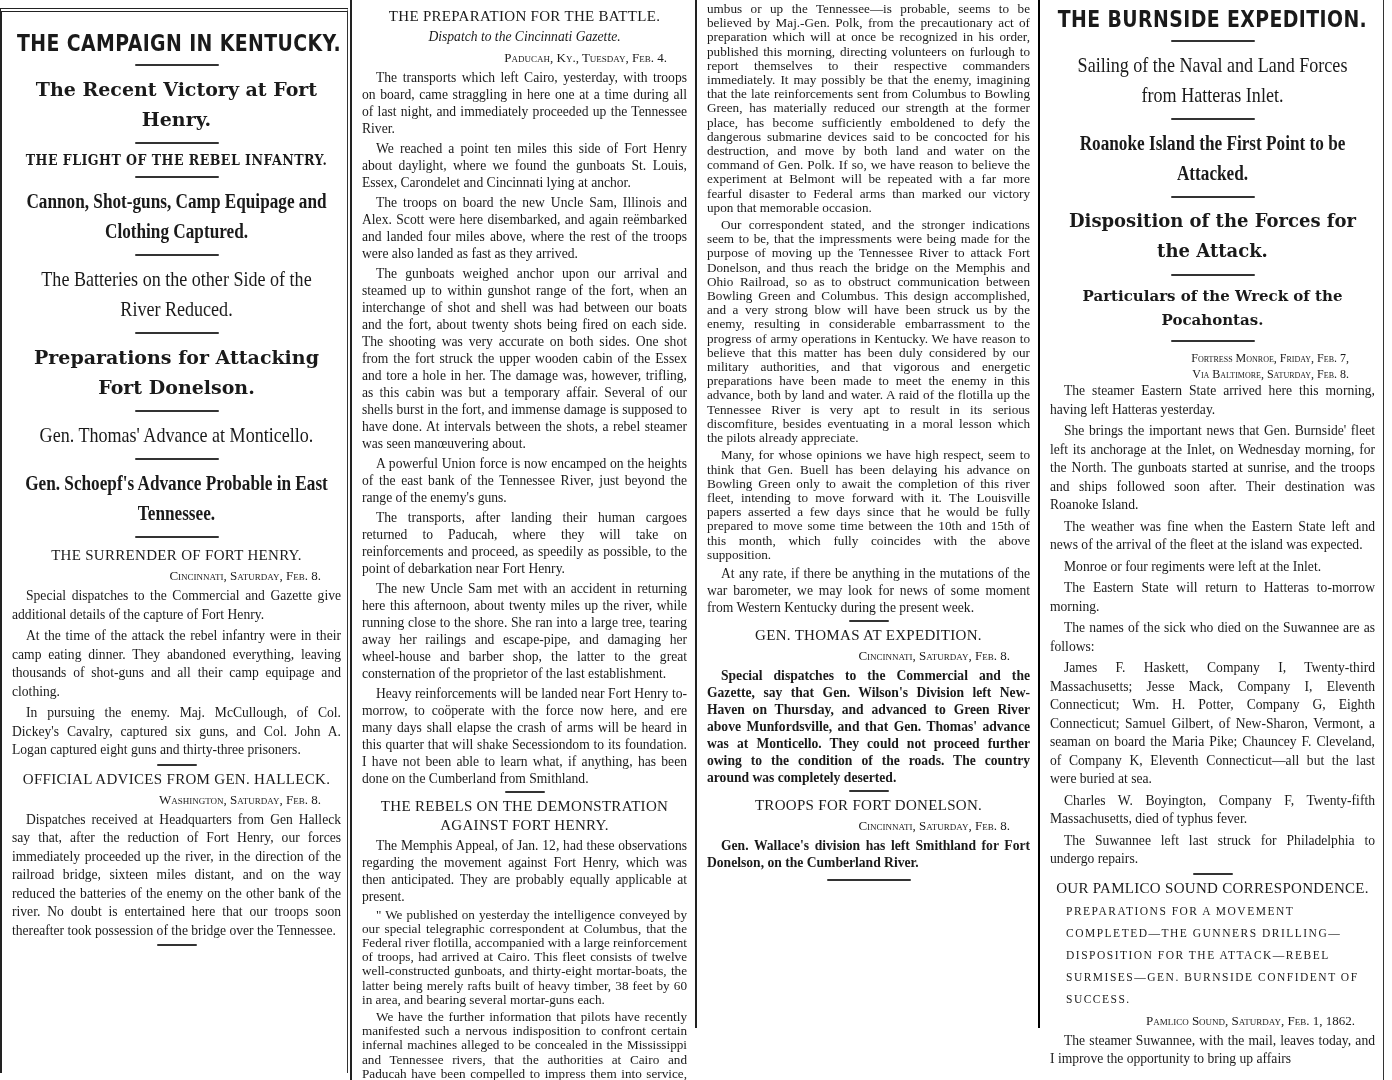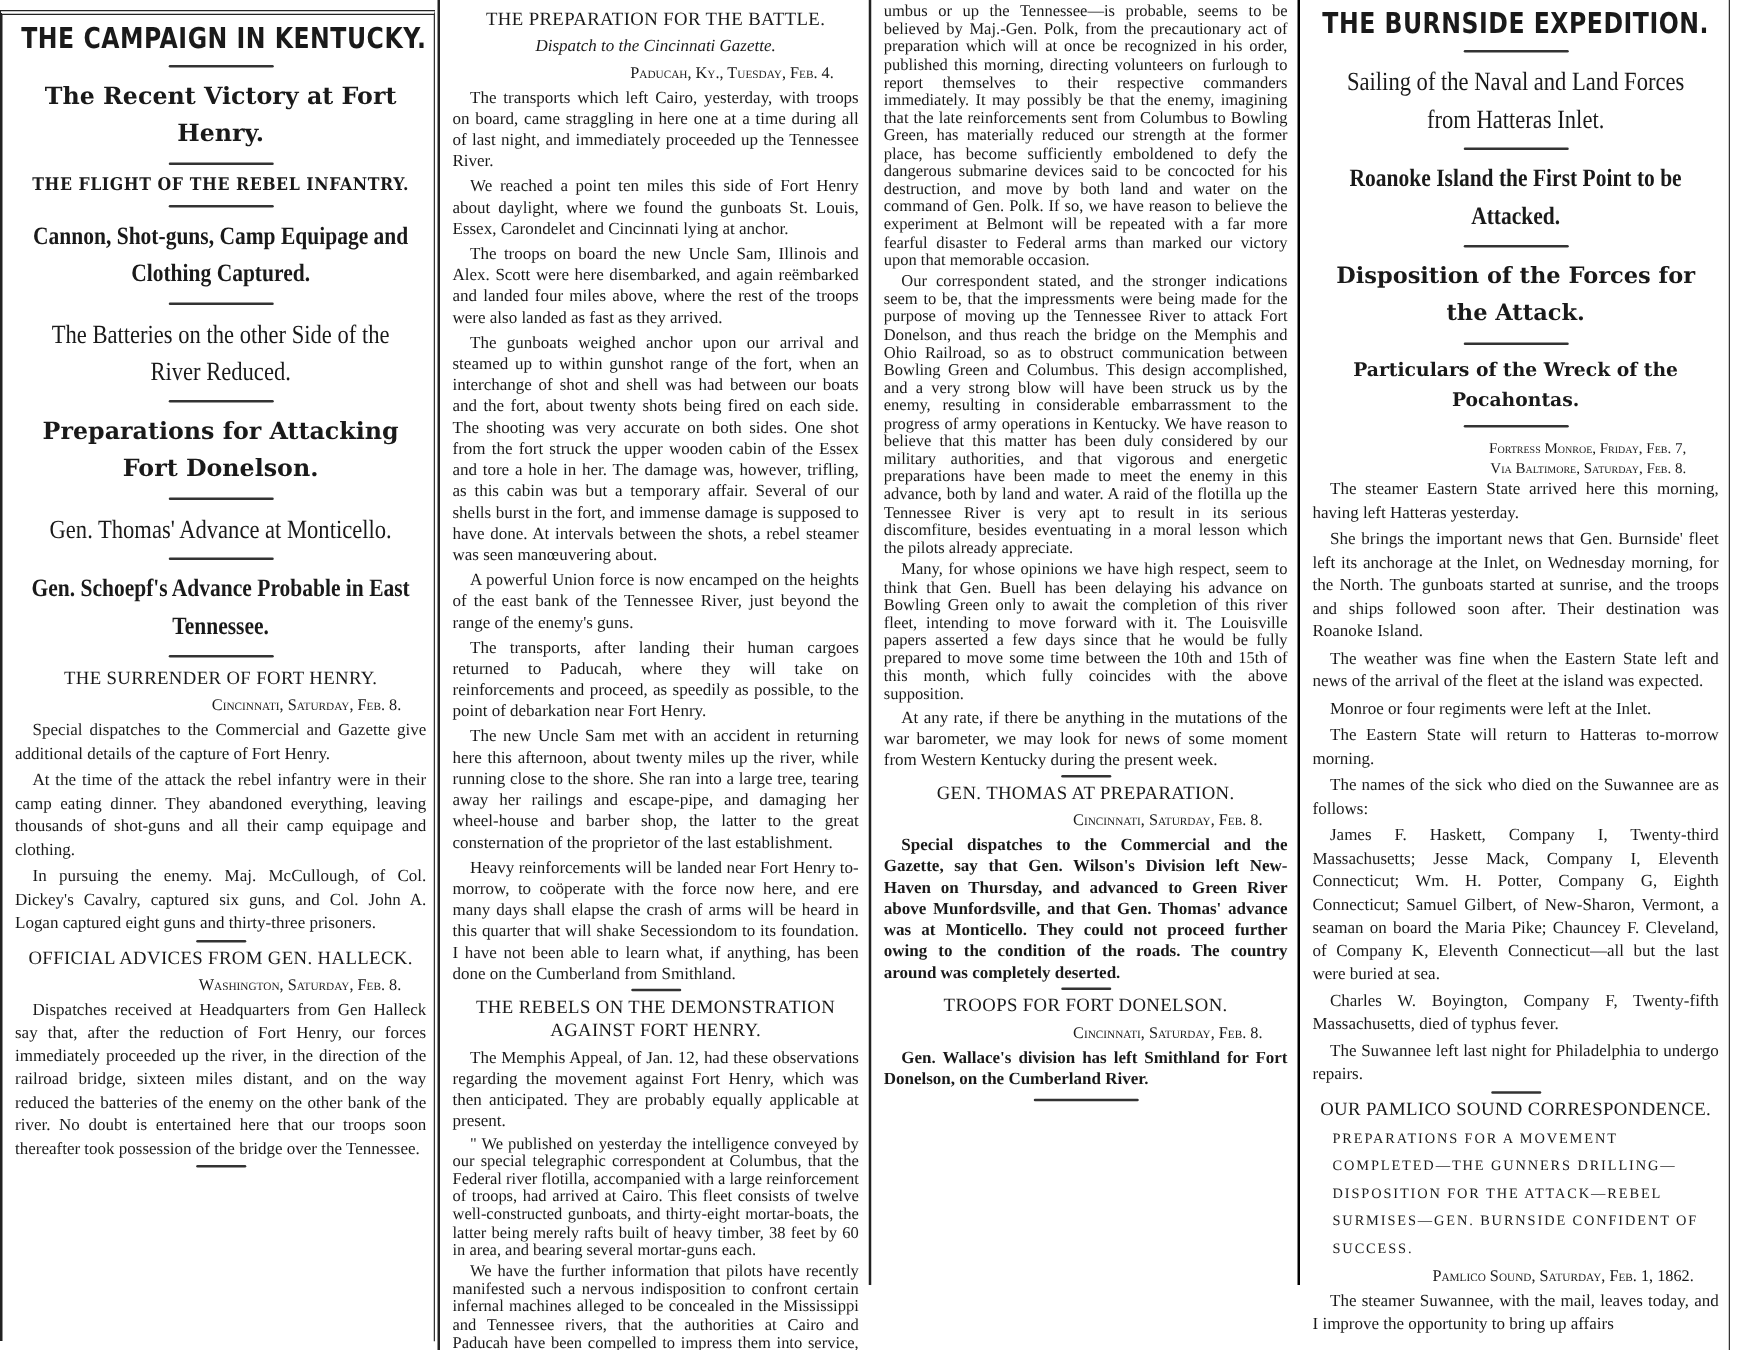--- a/index.html
+++ b/index.html
@@ -1,18 +1,18 @@
 <!DOCTYPE html>
 <html><head>
 <meta charset="utf-8">
 <style>
   html, body { margin: 0; padding: 0; background: #ffffff; }
   body { width: 1392px; height: 1080px; overflow: hidden; position: relative; font-family: "DejaVu Serif", serif; color: #1a1a1a; }
   .col { position: absolute; top: 0; box-sizing: border-box; overflow: hidden; }
-  #c1 { left: 0; width: 348px; top: 8px; height: 1065px; padding: 0 6px 0 10px; border-left: 2px solid #222; border-right: 1px solid #333; border-top: 4px double #222; }
+  #c1 { left: 0; width: 348px; top: 8px; height: 1065px; padding: 12px 6px 0 10px; border-left: 2px solid #222; border-right: 1px solid #333; border-top: 4px double #222; }
   #c2 { left: 350px; width: 345px; height: 1080px; padding: 4px 8px 0 10px; border-left: 2px solid #222; }
   #c3 { left: 695px; width: 345px; height: 1028px; padding: 2px 8px 0 10px; border-left: 2px solid #222; border-right: 2px solid #000000; }
   #c4 { left: 1040px; width: 344px; height: 1080px; padding: 0 8px 0 10px; border-right: 1px solid #333; }
 
   .hd-main { font-family: "DejaVu Sans", sans-serif; font-weight: bold; font-size: 23px; text-align: center; letter-spacing: 0.5px; transform: scaleX(0.82); transform-origin: center; white-space: nowrap; margin: 6px -30px 4px; }
   .hd-black { font-family: "DejaVu Serif", serif; font-weight: bold; font-size: 19px; text-align: center; line-height: 30px; margin: 4px 0; }
   .hd-caps { font-family: "DejaVu Serif", serif; font-weight: bold; font-size: 14px; text-align: center; letter-spacing: 0.5px; transform: scaleX(0.9); white-space: nowrap; margin: 4px -20px; }
   .hd-cond { font-family: "Liberation Serif", serif; font-weight: bold; font-size: 20px; text-align: center; line-height: 30px; transform: scaleX(0.86); margin: 4px -14px; }
   .hd-cond-light { font-family: "Liberation Serif", serif; font-size: 21px; text-align: center; line-height: 30px; transform: scaleX(0.86); margin: 4px -14px; }
   .hd-sec { font-family: "Liberation Serif", serif; font-size: 15px; text-align: center; letter-spacing: 0.3px; margin: 3px 0 2px; line-height: 19px; }
@@ -79,21 +79,21 @@
   <p class="body tight">We have the further information that pilots have recently manifested such a nervous indisposition to confront certain infernal machines alleged to be concealed in the Mississippi and Tennessee rivers, that the authorities at Cairo and Paducah have been compelled to impress them into service, in contemplation of the long-anticipated ' forward movement,' which seems now near at hand.</p>
 
 </div>
 
 <div class="col" id="c3">
   <p class="body tight" style="text-indent:0">umbus or up the Tennessee—is probable, seems to be believed by Maj.-Gen. Polk, from the precautionary act of preparation which will at once be recognized in his order, published this morning, directing volunteers on furlough to report themselves to their respective commanders immediately. It may possibly be that the enemy, imagining that the late reinforcements sent from Columbus to Bowling Green, has materially reduced our strength at the former place, has become sufficiently emboldened to defy the dangerous submarine devices said to be concocted for his destruction, and move by both land and water on the command of Gen. Polk. If so, we have reason to believe the experiment at Belmont will be repeated with a far more fearful disaster to Federal arms than marked our victory upon that memorable occasion.</p>
   <p class="body tight">Our correspondent stated, and the stronger indications seem to be, that the impressments were being made for the purpose of moving up the Tennessee River to attack Fort Donelson, and thus reach the bridge on the Memphis and Ohio Railroad, so as to obstruct communication between Bowling Green and Columbus. This design accomplished, and a very strong blow will have been struck us by the enemy, resulting in considerable embarrassment to the progress of army operations in Kentucky. We have reason to believe that this matter has been duly considered by our military authorities, and that vigorous and energetic preparations have been made to meet the enemy in this advance, both by land and water. A raid of the flotilla up the Tennessee River is very apt to result in its serious discomfiture, besides eventuating in a moral lesson which the pilots already appreciate.</p>
   <p class="body tight">Many, for whose opinions we have high respect, seem to think that Gen. Buell has been delaying his advance on Bowling Green only to await the completion of this river fleet, intending to move forward with it. The Louisville papers asserted a few days since that he would be fully prepared to move some time between the 10th and 15th of this month, which fully coincides with the above supposition.</p>
   <p class="body mid">At any rate, if there be anything in the mutations of the war barometer, we may look for news of some moment from Western Kentucky during the present week.</p>
   <div class="rule s"></div>
-  <div class="hd-sec">GEN. THOMAS AT PREPARATION.</div>
+  <div class="hd-sec">GEN. THOMAS AT EXPEDITION.</div>
   <div class="dateline sc">Cincinnati, Saturday, Feb. 8.</div>
   <p class="body mid" style="font-weight:bold">Special dispatches to the Commercial and the Gazette, say that Gen. Wilson's Division left New-Haven on Thursday, and advanced to Green River above Munfordsville, and that Gen. Thomas' advance was at Monticello. They could not proceed further owing to the condition of the roads. The country around was completely deserted.</p>
   <div class="rule s"></div>
   <div class="hd-sec">TROOPS FOR FORT DONELSON.</div>
   <div class="dateline sc">Cincinnati, Saturday, Feb. 8.</div>
   <p class="body mid" style="font-weight:bold">Gen. Wallace's division has left Smithland for Fort Donelson, on the Cumberland River.</p>
   <div class="rule"></div>
 </div>
 
 <div class="col" id="c4">
@@ -110,19 +110,19 @@
   <div class="brace sc">Fortress Monroe, Friday, Feb. 7,</div>
   <div class="brace sc">Via Baltimore, Saturday, Feb. 8.</div>
   <p class="body">The steamer Eastern State arrived here this morning, having left Hatteras yesterday.</p>
   <p class="body">She brings the important news that Gen. Burnside' fleet left its anchorage at the Inlet, on Wednesday morning, for the North. The gunboats started at sunrise, and the troops and ships followed soon after. Their destination was Roanoke Island.</p>
   <p class="body">The weather was fine when the Eastern State left and news of the arrival of the fleet at the island was expected.</p>
   <p class="body">Monroe or four regiments were left at the Inlet.</p>
   <p class="body">The Eastern State will return to Hatteras to-morrow morning.</p>
   <p class="body">The names of the sick who died on the Suwannee are as follows:</p>
   <p class="body">James F. Haskett, Company I, Twenty-third Massachusetts; Jesse Mack, Company I, Eleventh Connecticut; Wm. H. Potter, Company G, Eighth Connecticut; Samuel Gilbert, of New-Sharon, Vermont, a seaman on board the Maria Pike; Chauncey F. Cleveland, of Company K, Eleventh Connecticut—all but the last were buried at sea.</p>
   <p class="body">Charles W. Boyington, Company F, Twenty-fifth Massachusetts, died of typhus fever.</p>
-  <p class="body">The Suwannee left last night for Philadelphia to undergo repairs.</p>
+  <p class="body">The Suwannee left last struck for Philadelphia to undergo repairs.</p>
   <div class="rule s"></div>
   <div class="hd-sec">OUR PAMLICO SOUND CORRESPONDENCE.</div>
   <div class="hd-sub">PREPARATIONS FOR A MOVEMENT COMPLETED—THE GUNNERS DRILLING—DISPOSITION FOR THE ATTACK—REBEL SURMISES—GEN. BURNSIDE CONFIDENT OF SUCCESS.</div>
   <div class="dateline sc">Pamlico Sound, Saturday, Feb. 1, 1862.</div>
   <p class="body">The steamer Suwannee, with the mail, leaves today, and I improve the opportunity to bring up affairs</p>
 </div>
 
 </body></html>

